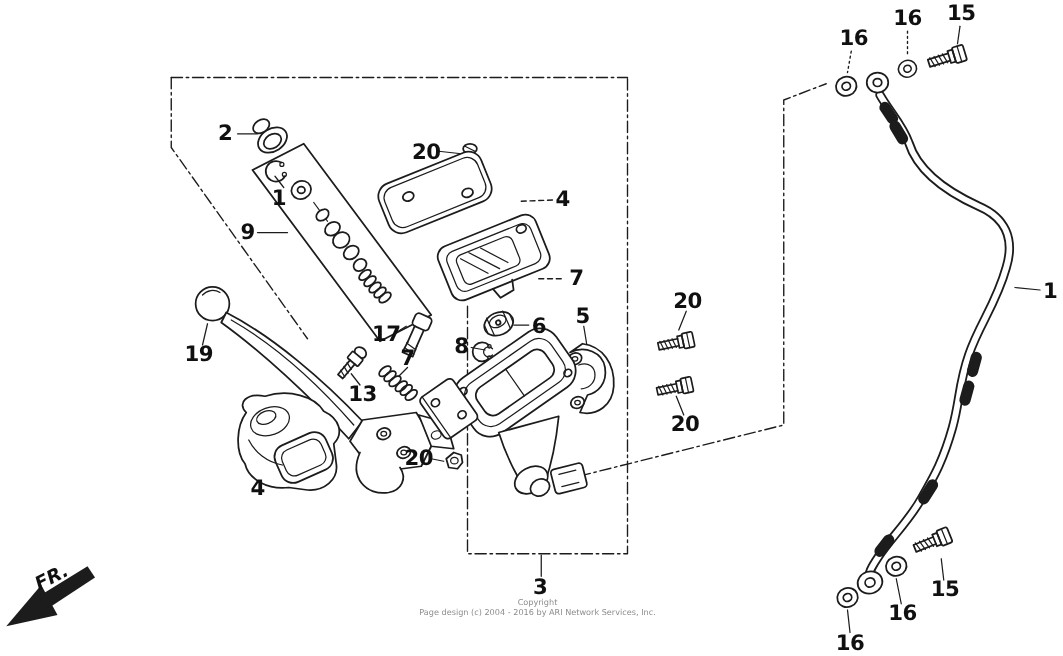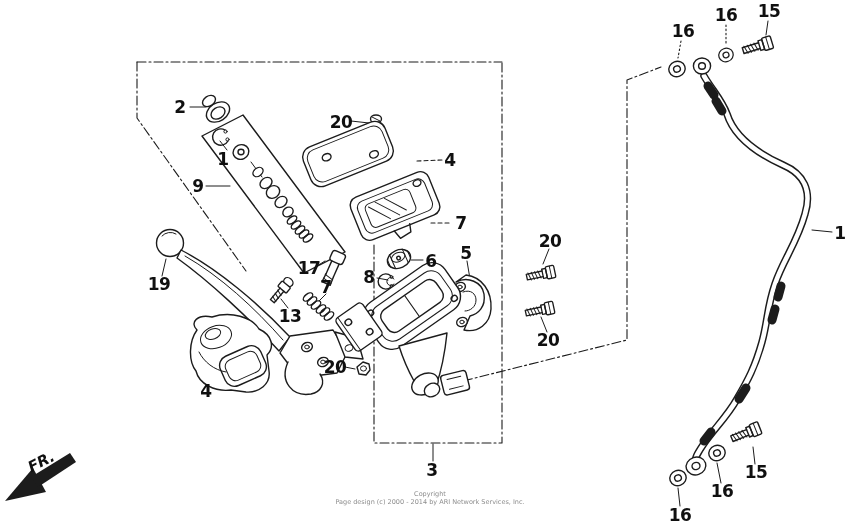--- a/index.html
+++ b/index.html
@@ -24,21 +24,21 @@
     position:absolute; transform:translate(-50%,-50%);
     font-size:17px; font-weight:700; color:#101010; letter-spacing:-0.5px;
     white-space:nowrap; user-select:none;
   }
   .fr-text {
     position:absolute; left:33px; top:458px;
     font-size:15px; font-weight:800; font-style:italic; color:#101010;
     transform:rotate(-27deg); transform-origin:left bottom;
   }
   .footer {
-    position:absolute; left:295px; top:490px; width:270px;
+    position:absolute; left:295px; top:478px; width:270px;
     text-align:center; font-size:6.5px; line-height:8px; color:#8d8d8d;
   }
 </style>
 </head>
 <body>
 
 <div class="stage">
 
   <svg class="art" width="850" height="525" viewBox="0 0 850 525">
 
@@ -311,16 +311,16 @@
   <div class="lbl" style="left:769px;top:11px">15</div>
   <div class="lbl" style="left:840px;top:233px">1</div>
   <div class="lbl" style="left:722px;top:491px">16</div>
   <div class="lbl" style="left:680px;top:515px">16</div>
   <div class="lbl" style="left:756px;top:472px">15</div>
 
   <div class="fr-text">FR.</div>
 
   <div class="footer">
     <div>Copyright</div>
-    <div>Page design (c) 2000 - 2014 by ARI Network Services, Inc.</div>
+    <div>Page design (c) 2004 - 2016 by ARI Network Services, Inc.</div>
   </div>
 
 </div>
 
 </body></html>

